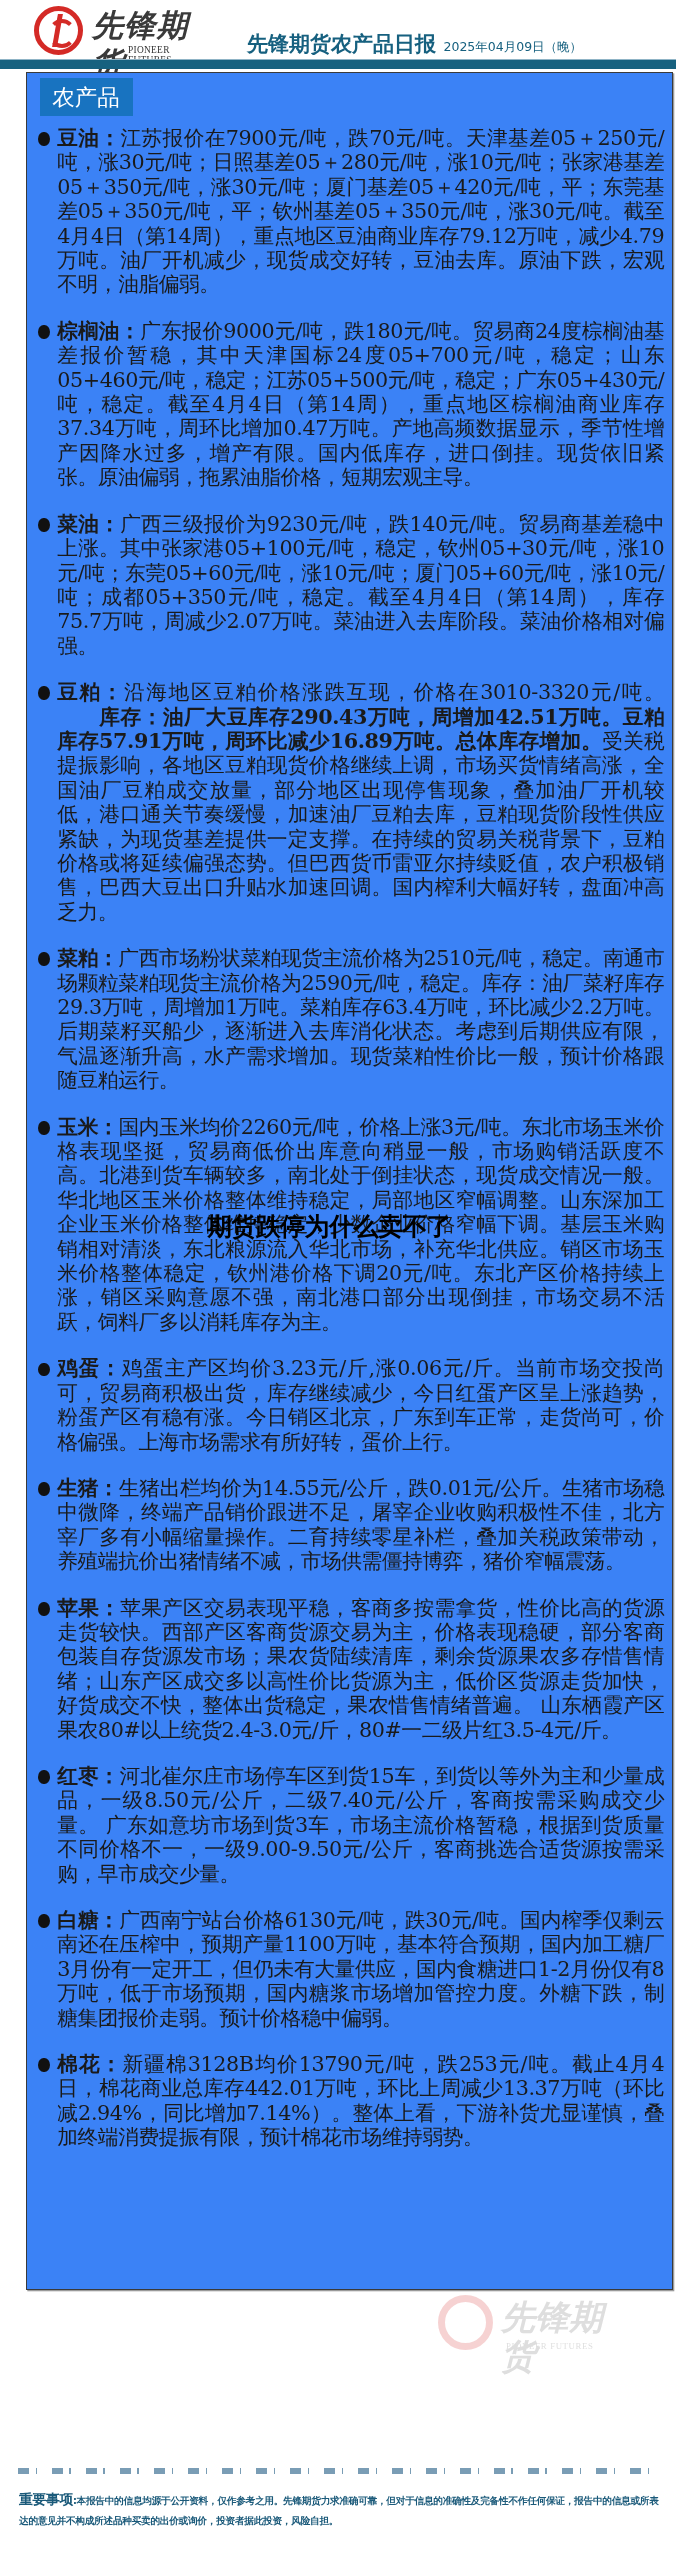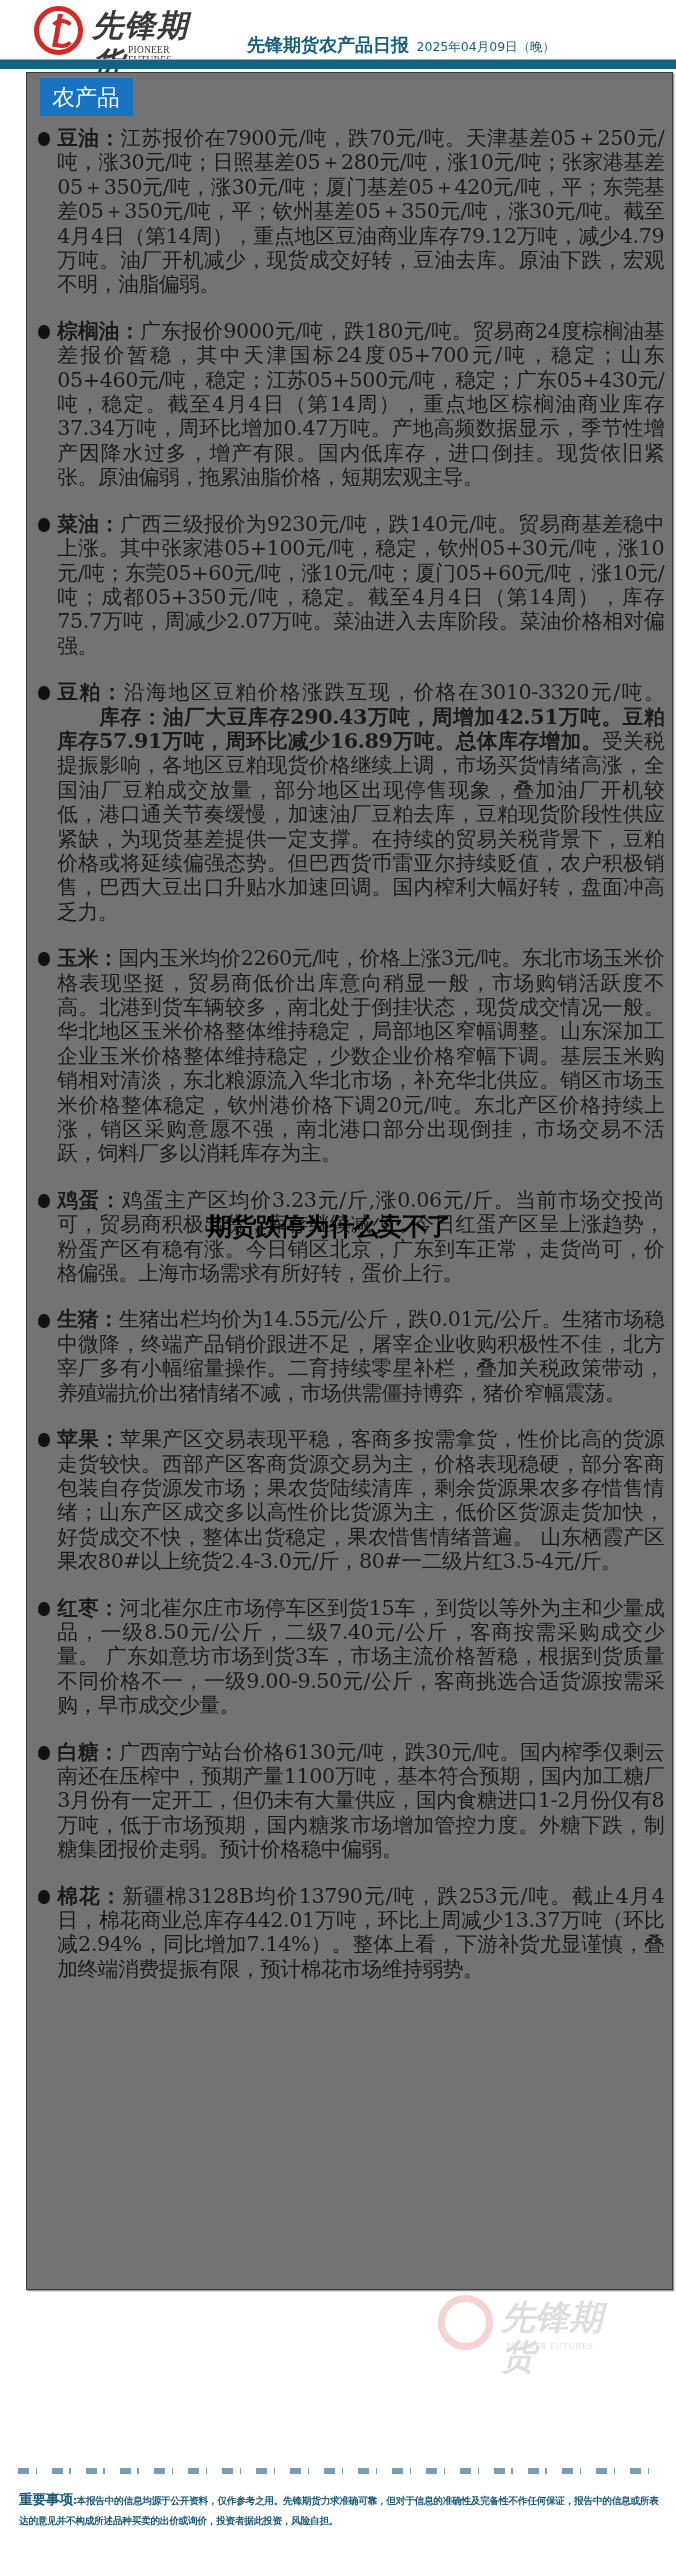--- a/index.html
+++ b/index.html
@@ -8,27 +8,27 @@
 
   .header { position: absolute; left: 0; top: 0; width: 676px; height: 59px; background: #fff; }
   .logo { position: absolute; left: 34px; top: 6.3px; width: 182px; height: 50px; }
   .logo-circle { position: absolute; left: 0; top: 0; width: 49px; height: 49px; border-radius: 50%; border: 5.6px solid #d42a26; background: #fff; }
   .logo-circle::before { content: ""; position: absolute; left: 8.8px; top: 8.1px; width: 20px; height: 21px; border: 4.4px solid #d42a26; border-radius: 50%; border-left-color: transparent; border-right-color: transparent; }
   .logo-circle::after { content: ""; position: absolute; left: 15.7px; top: 3.1px; width: 5px; height: 33px; background: #d42a26; transform: skewX(-10deg); }
   .logo-cn { position: absolute; left: 58px; top: 0; font-family: "DejaVu Serif", serif; font-weight: bold; font-size: 31px; letter-spacing: 1.3px; color: #3a3a3a; line-height: 38px; font-style: italic; }
   .logo-en { position: absolute; left: 94px; top: 39px; font-family: "Liberation Serif", serif; font-size: 9.4px; color: #333; letter-spacing: 0.3px; }
 
   .title-block { position: absolute; left: 247px; top: 13.8px; }
-  .report-title { font-family: "DejaVu Sans", sans-serif; font-weight: bold; font-size: 18px; color: #16607f; line-height: 25px; display: inline-block; vertical-align: baseline; }
+  .report-title { font-family: "DejaVu Sans", sans-serif; font-weight: bold; font-size: 21px; color: #16607f; line-height: 25px; display: inline-block; vertical-align: baseline; }
   .report-date { font-family: "DejaVu Sans", sans-serif; font-size: 12.5px; color: #16607f; margin-left: 7.5px; display: inline-block; vertical-align: baseline; margin-top: 25px; }
   .report-tagline { font-family: "DejaVu Sans", sans-serif; font-weight: bold; font-size: 10px; color: #16607f; margin-top: 14px; }
 
   .top-bar { position: absolute; left: 0; top: 59px; width: 676px; height: 10px; background: #17617f; border-top: 0.6px solid #8fb4c6; }
 
-  .content-box { position: absolute; left: 26px; top: 72px; width: 647px; height: 2218px; border: 1.3px solid #3a3a3a; box-shadow: 1.3px 1.3px 0 #9a9a9a; background: #737373; }
+  .content-box { position: absolute; left: 26px; top: 72px; width: 647px; height: 2218px; border: 1.3px solid #3a3a3a; box-shadow: 1.3px 1.3px 0 #9a9a9a; background: #3b82f6; }
   .section-label { position: absolute; left: 12.5px; top: 5px; width: 93px; height: 38px; background: #1873c0; color: #fff; font-family: "DejaVu Sans", sans-serif; font-size: 22.5px; line-height: 38px; text-align: center; }
 
   .items { position: absolute; left: 11.3px; top: 53px; width: 626px; }
   .item { position: relative; padding-left: 19px; margin-bottom: 22px; font-size: 20.7px; line-height: 24.4px; letter-spacing: -0.4px; text-align: justify; }
   .bullet { position: absolute; left: 0; top: 6.3px; width: 11.3px; height: 13.8px; border-radius: 50%; background: #111; }
   .item-name { font-weight: bold; margin-top: 32px; }
   .item-text { }
   .bold-seg { font-weight: bold; margin-left: 42px; }
 
   .overlay-caption { position: absolute; left: 207px; top: 1211px; font-family: Liberation Sans, sans-serif; font-weight: bold; font-size: 25px; color: #000; letter-spacing: -0.6px; line-height: 30px; z-index: 5; }
@@ -79,20 +79,24 @@
     <div class="item">
       <span class="bullet"></span>
       <span class="item-name">菜油：</span><span class="item-text">广西三级报价为9230元/吨，跌140元/吨。贸易商基差稳中上涨。其中张家港05+100元/吨，稳定，钦州05+30元/吨，涨10元/吨；东莞05+60元/吨，涨10元/吨；厦门05+60元/吨，涨10元/吨；成都05+350元/吨，稳定。截至4月4日（第14周），库存75.7万吨，周减少2.07万吨。菜油进入去库阶段。菜油价格相对偏强。</span>
     </div>
 
     <div class="item">
       <span class="bullet"></span>
       <span class="item-name">豆粕：</span><span class="item-text">沿海地区豆粕价格涨跌互现，价格在3010-3320元/吨。</span><span class="bold-seg">库存：油厂大豆库存290.43万吨，周增加42.51万吨。豆粕库存57.91万吨，周环比减少16.89万吨。总体库存增加。</span><span class="item-text">受关税提振影响，各地区豆粕现货价格继续上调，市场买货情绪高涨，全国油厂豆粕成交放量，部分地区出现停售现象，叠加油厂开机较低，港口通关节奏缓慢，加速油厂豆粕去库，豆粕现货阶段性供应紧缺，为现货基差提供一定支撑。在持续的贸易关税背景下，豆粕价格或将延续偏强态势。但巴西货币雷亚尔持续贬值，农户积极销售，巴西大豆出口升贴水加速回调。国内榨利大幅好转，盘面冲高乏力。</span>
     </div>
 
+    <div class="item">
+      <span class="bullet"></span>
+      <span class="item-name">菜粕：</span><span class="item-text">广西市场粉状菜粕现货主流价格为2510元/吨，稳定。南通市场颗粒菜粕现货主流价格为2590元/吨，稳定。库存：油厂菜籽库存29.3万吨，周增加1万吨。菜粕库存63.4万吨，环比减少2.2万吨。后期菜籽买船少，逐渐进入去库消化状态。考虑到后期供应有限，气温逐渐升高，水产需求增加。现货菜粕性价比一般，预计价格跟随豆粕运行。</span>
+    </div>
 
 
     <div class="item">
       <span class="bullet"></span>
       <span class="item-name">玉米：</span><span class="item-text">国内玉米均价2260元/吨，价格上涨3元/吨。东北市场玉米价格表现坚挺，贸易商低价出库意向稍显一般，市场购销活跃度不高。北港到货车辆较多，南北处于倒挂状态，现货成交情况一般。华北地区玉米价格整体维持稳定，局部地区窄幅调整。山东深加工企业玉米价格整体维持稳定，少数企业价格窄幅下调。基层玉米购销相对清淡，东北粮源流入华北市场，补充华北供应。销区市场玉米价格整体稳定，钦州港价格下调20元/吨。东北产区价格持续上涨，销区采购意愿不强，南北港口部分出现倒挂，市场交易不活跃，饲料厂多以消耗库存为主。</span>
     </div>
 
     <div class="item">
       <span class="bullet"></span>
       <span class="item-name">鸡蛋：</span><span class="item-text">鸡蛋主产区均价3.23元/斤,涨0.06元/斤。当前市场交投尚可，贸易商积极出货，库存继续减少，今日红蛋产区呈上涨趋势，粉蛋产区有稳有涨。今日销区北京，广东到车正常，走货尚可，价格偏强。上海市场需求有所好转，蛋价上行。</span>

